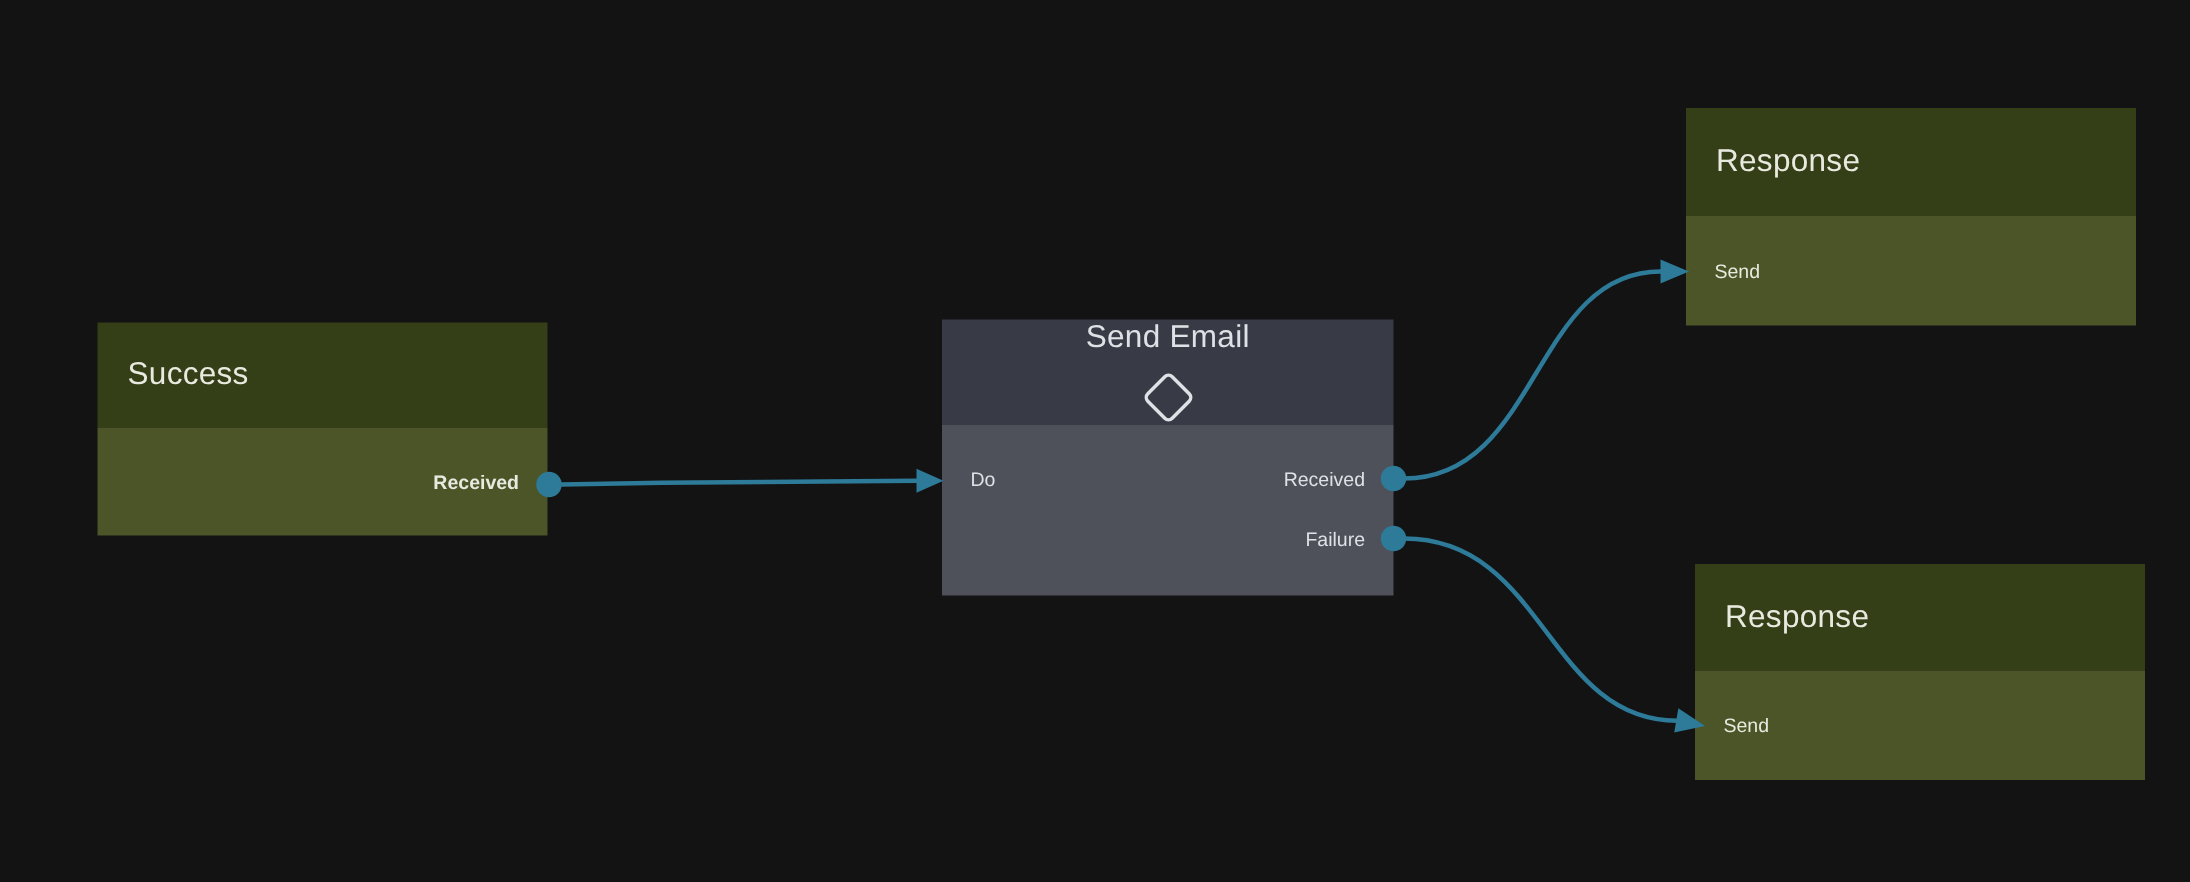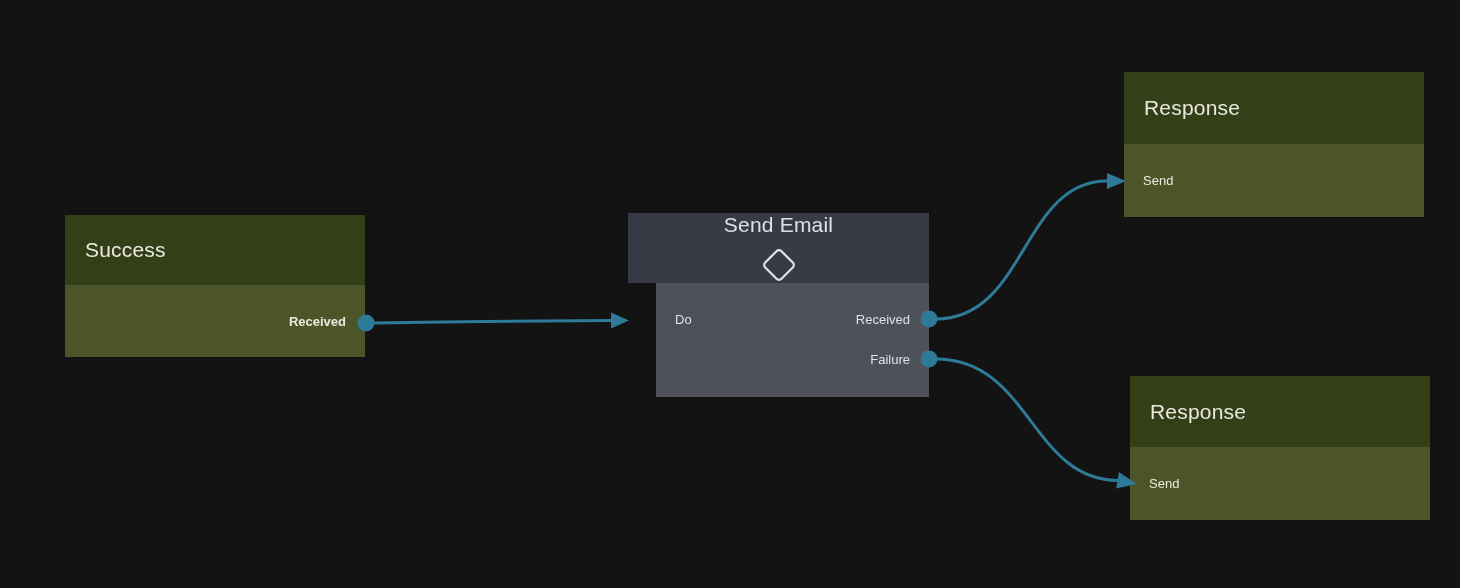--- a/index.html
+++ b/index.html
@@ -26,21 +26,21 @@
     height:40px;padding:0 19px;font-size:20px;}
   .port-label{font-size:13px;}
   .right{margin-left:auto;}
 
   
   .olive .node-header{background:var(--olive_header);color:var(--olive_text);}
   .olive .node-body{background:var(--olive_body);color:var(--olive_text);}
 
   
   .slate .node-header{background:var(--slate_header);color:var(--slate_text);}
-  .slate .node-body{background:var(--slate_body);color:var(--slate_text);margin-left:28px;}
+  .slate .node-body{background:var(--slate_body);color:var(--slate_text);}
 
   #node-request{left:65px;top:215px;width:300px;height:142px;}
   #node-request .node-header{height:70px;}
   #node-request .node-body{justify-content:center;font-weight:bold;}
 
   #node-send-email{left:628px;top:213px;width:301px;height:184px;}
   #node-send-email .node-header{height:70px;flex-direction:column;}
   #node-send-email .node-body{padding:16px 0 18px 0;}
 
   #node-response-success{left:1124px;top:72px;width:300px;height:145px;}

